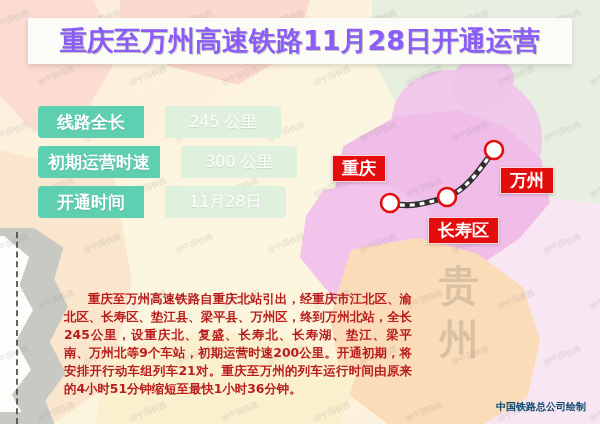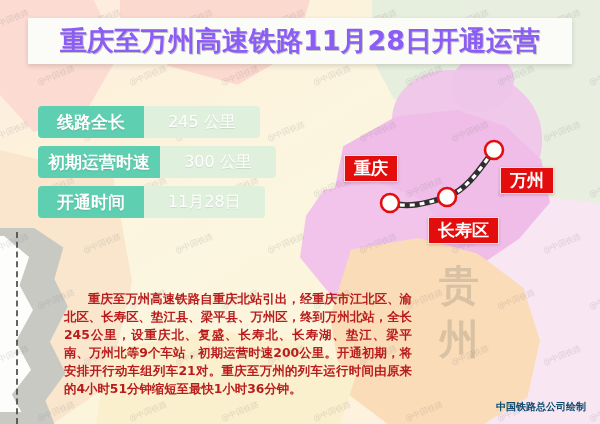--- a/index.html
+++ b/index.html
@@ -189,20 +189,21 @@
     color: #ffffff;
     font-size: 16px;
     padding: 0 24px;
     display: flex;
     align-items: center;
     justify-content: center;
     border-radius: 0 4px 4px 0;
     min-width: 116px;
     box-sizing: border-box;
     text-shadow: 0 1px 1px rgba(0,0,0,0.10);
+    margin-left: 21px;
   }
 
   
   .rail-svg {
     position: absolute;
     left: 0; top: 0;
     width: 600px;
     height: 424px;
     pointer-events: none;
   }
@@ -211,21 +212,21 @@
     background: #e30d0d;
     color: #ffffff;
     font-size: 17px;
     font-weight: bold;
     padding: 4px 9px;
     border: 1px solid #ffd9d9;
     box-shadow: 0 1px 3px rgba(0,0,0,0.18);
     white-space: nowrap;
     line-height: 1;
   }
-  .city-chongqing { left: 344px; top: 155px; }
+  .city-chongqing { left: 332px; top: 155px; }
   .city-changshou { left: 428px; top: 217px; }
   .city-wanzhou  { left: 500px; top: 167px; }
 
   
   .body-text {
     position: absolute;
     left: 64px;
     top: 290px;
     width: 348px;
     font-size: 12.4px;

